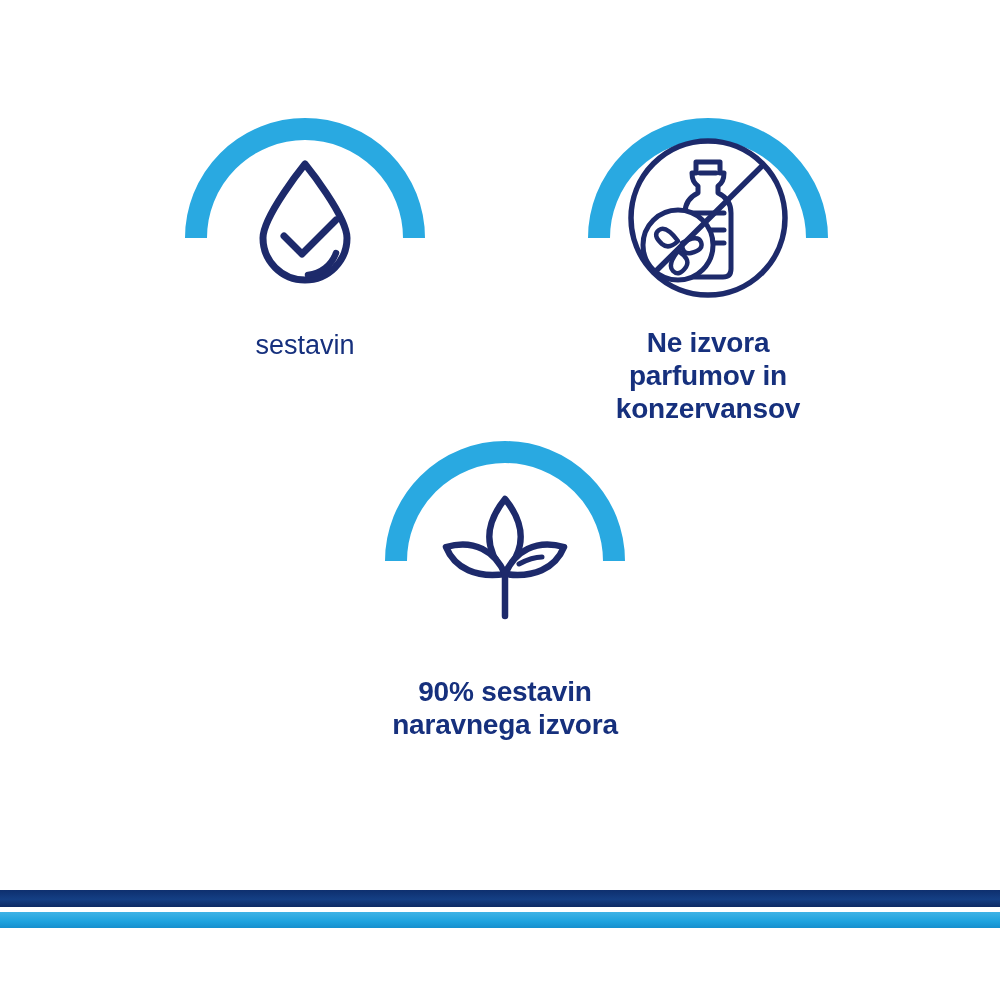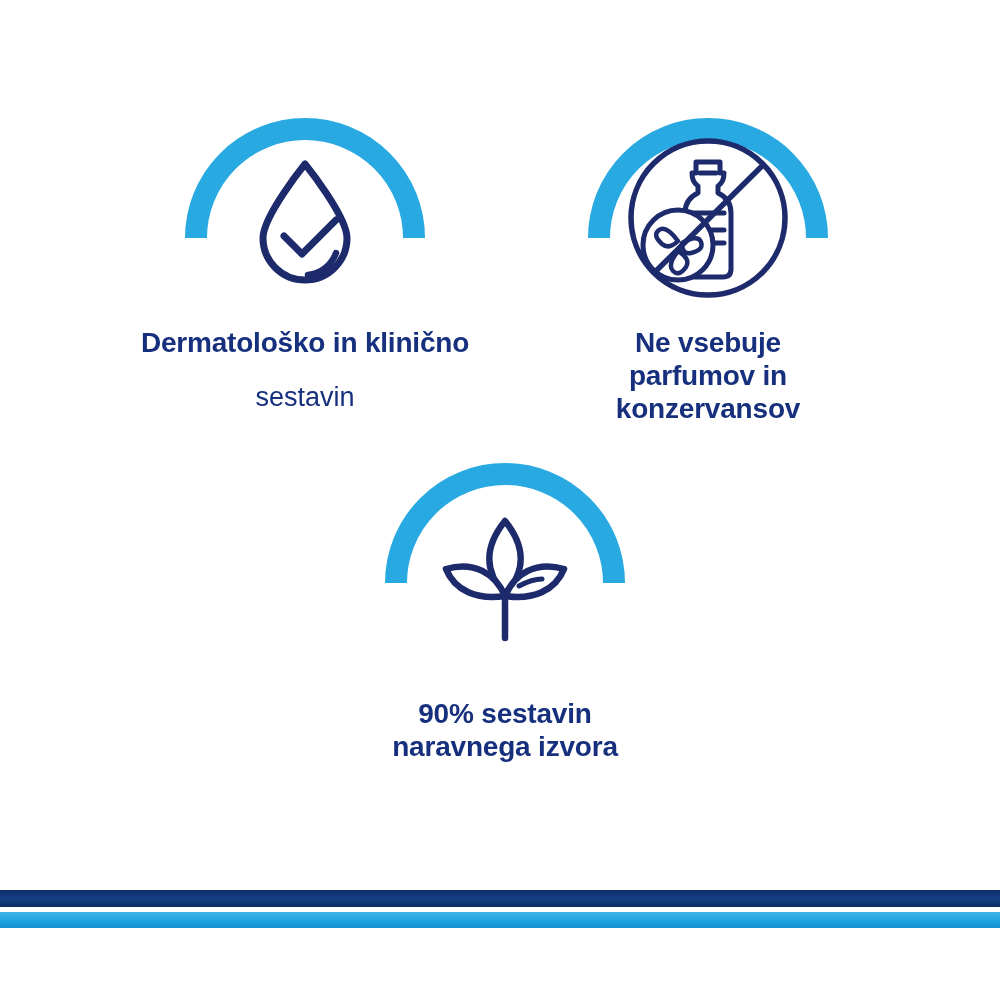--- a/index.html
+++ b/index.html
@@ -72,21 +72,21 @@
   
   #benefit-2 { left: 578px; top: 110px; width: 260px; }
   #benefit-2 .cap-strong {
     font-size: 28px;
     font-weight: bold;
     letter-spacing: -0.2px;
     display: block;
   }
 
   
-  #benefit-3 { left: 375px; top: 455px; width: 260px; }
+  #benefit-3 { left: 375px; top: 433px; width: 260px; }
   #benefit-3 .cap-strong {
     font-size: 28px;
     font-weight: bold;
     letter-spacing: -0.2px;
     display: block;
   }
   #benefit-3 .benefit-caption { margin-top: 38px; }
   #benefit-2 .benefit-caption { margin-top: 12px; }
 
   
@@ -118,21 +118,20 @@
           <path d="M 125 54
                    C 125 54 167 106 167 128
                    A 42 42 0 1 1 83 128
                    C 83 106 125 54 125 54 Z"></path>
           <polyline points="104,126 122,144 156,110"></polyline>
           <path d="M 156 143 A 33 33 0 0 1 128 165" stroke-width="6.5"></path>
         </g>
       </svg>
     </div>
     <div class="benefit-caption">
-      <span class="cap-strong">Dermatološko in klinično</span>
       <span class="cap-light">sestavin</span>
     </div>
   </div>
 
   <div class="benefit" id="benefit-2">
     <div class="benefit-icon">
       <svg viewBox="0 0 250 185" xmlns="http://www.w3.org/2000/svg" aria-hidden="true">
 
         <path d="M 16 128 A 109 109 0 0 1 234 128" fill="none" stroke="#29a9e1" stroke-width="22" stroke-linecap="butt"></path>
 
@@ -156,21 +155,21 @@
             <path fill="#ffffff" stroke="#1d2a6b" stroke-width="4.5" d="M 95 131 q -12 -16 -19 -11 q -7 5 3 14 q 7 6 16 -3 z"></path>
             <path fill="#ffffff" stroke="#1d2a6b" stroke-width="4.5" d="M 99 133 q 16 -9 19 -1 q 3 8 -10 11 q -9 2 -9 -10 z"></path>
             <path fill="#ffffff" stroke="#1d2a6b" stroke-width="4.5" d="M 95 141 q -11 14 -5 20 q 6 6 13 -4 q 5 -8 -8 -16 z"></path>
           </g>
 
           <line x1="73" y1="161" x2="178" y2="57" stroke="#1d2a6b" stroke-width="5.5"></line>
         </g>
       </svg>
     </div>
     <div class="benefit-caption">
-      <span class="cap-strong">Ne vsebuje
+      <span class="cap-strong">Ne izvora
 parfumov in
 konzervansov</span>
     </div>
   </div>
 
   <div class="benefit" id="benefit-3">
     <div class="benefit-icon">
       <svg viewBox="0 0 250 185" xmlns="http://www.w3.org/2000/svg" aria-hidden="true">
 
         <path d="M 16 128 A 109 109 0 0 1 234 128" fill="none" stroke="#29a9e1" stroke-width="22" stroke-linecap="butt"></path>

